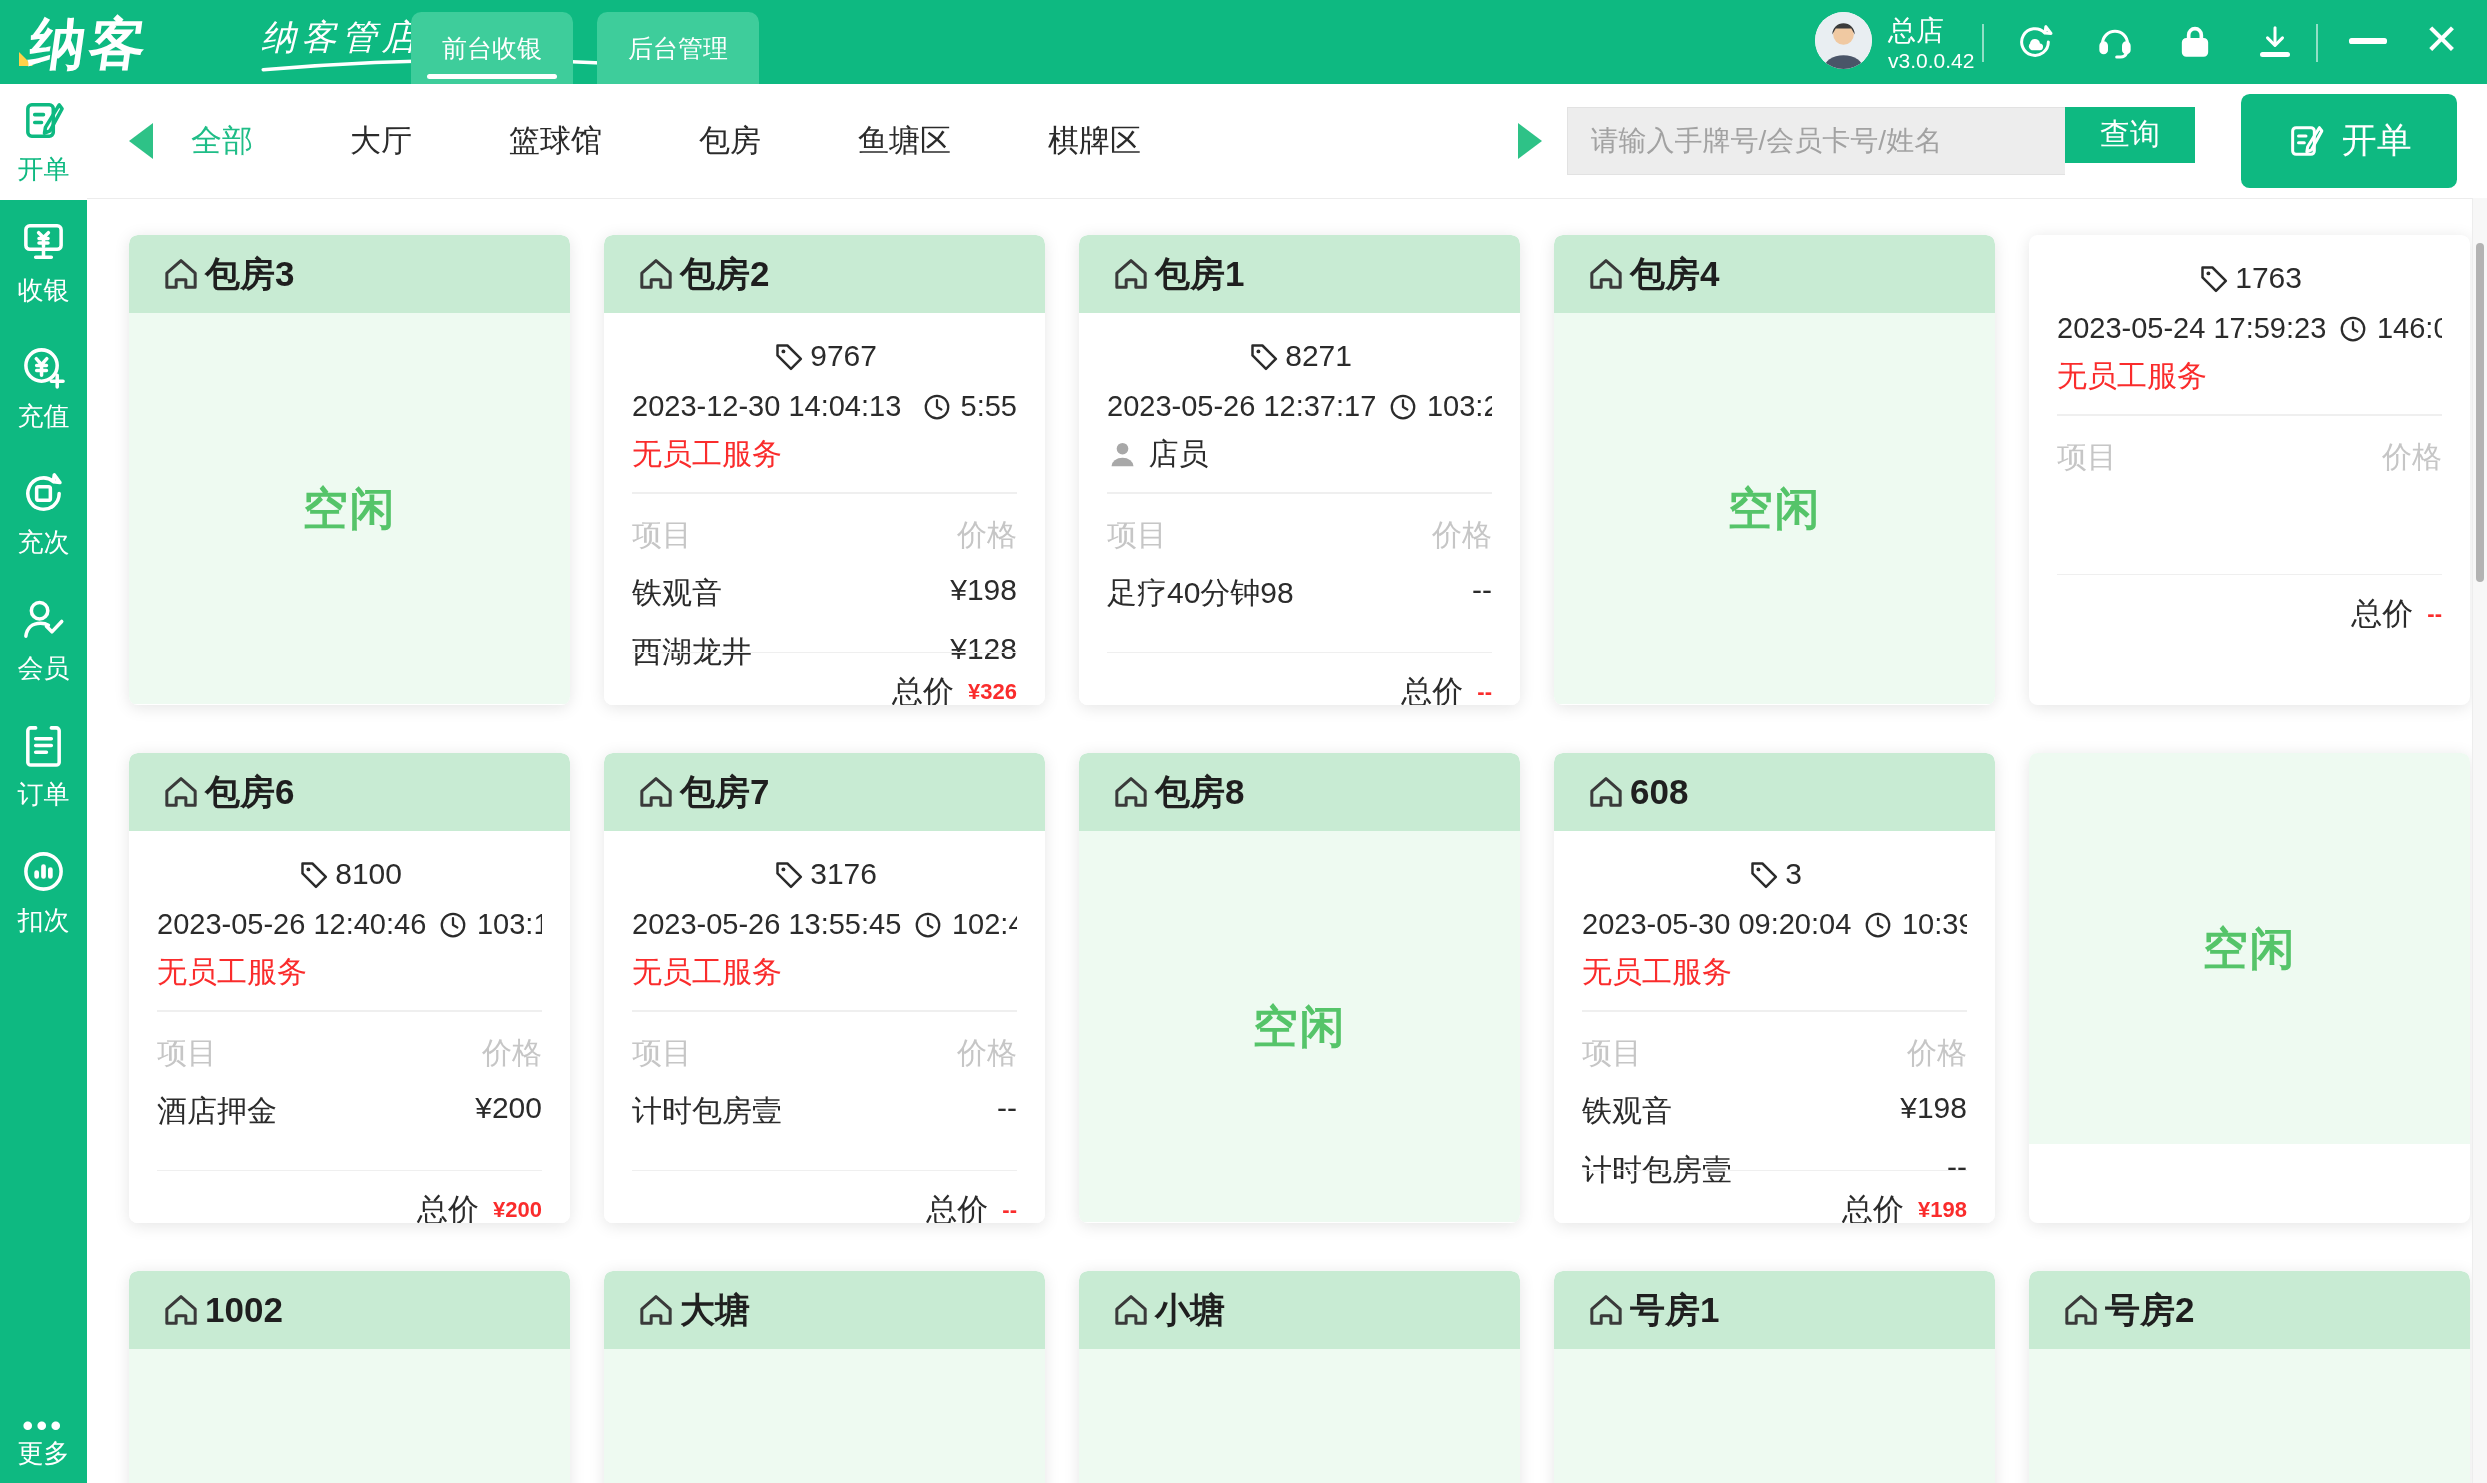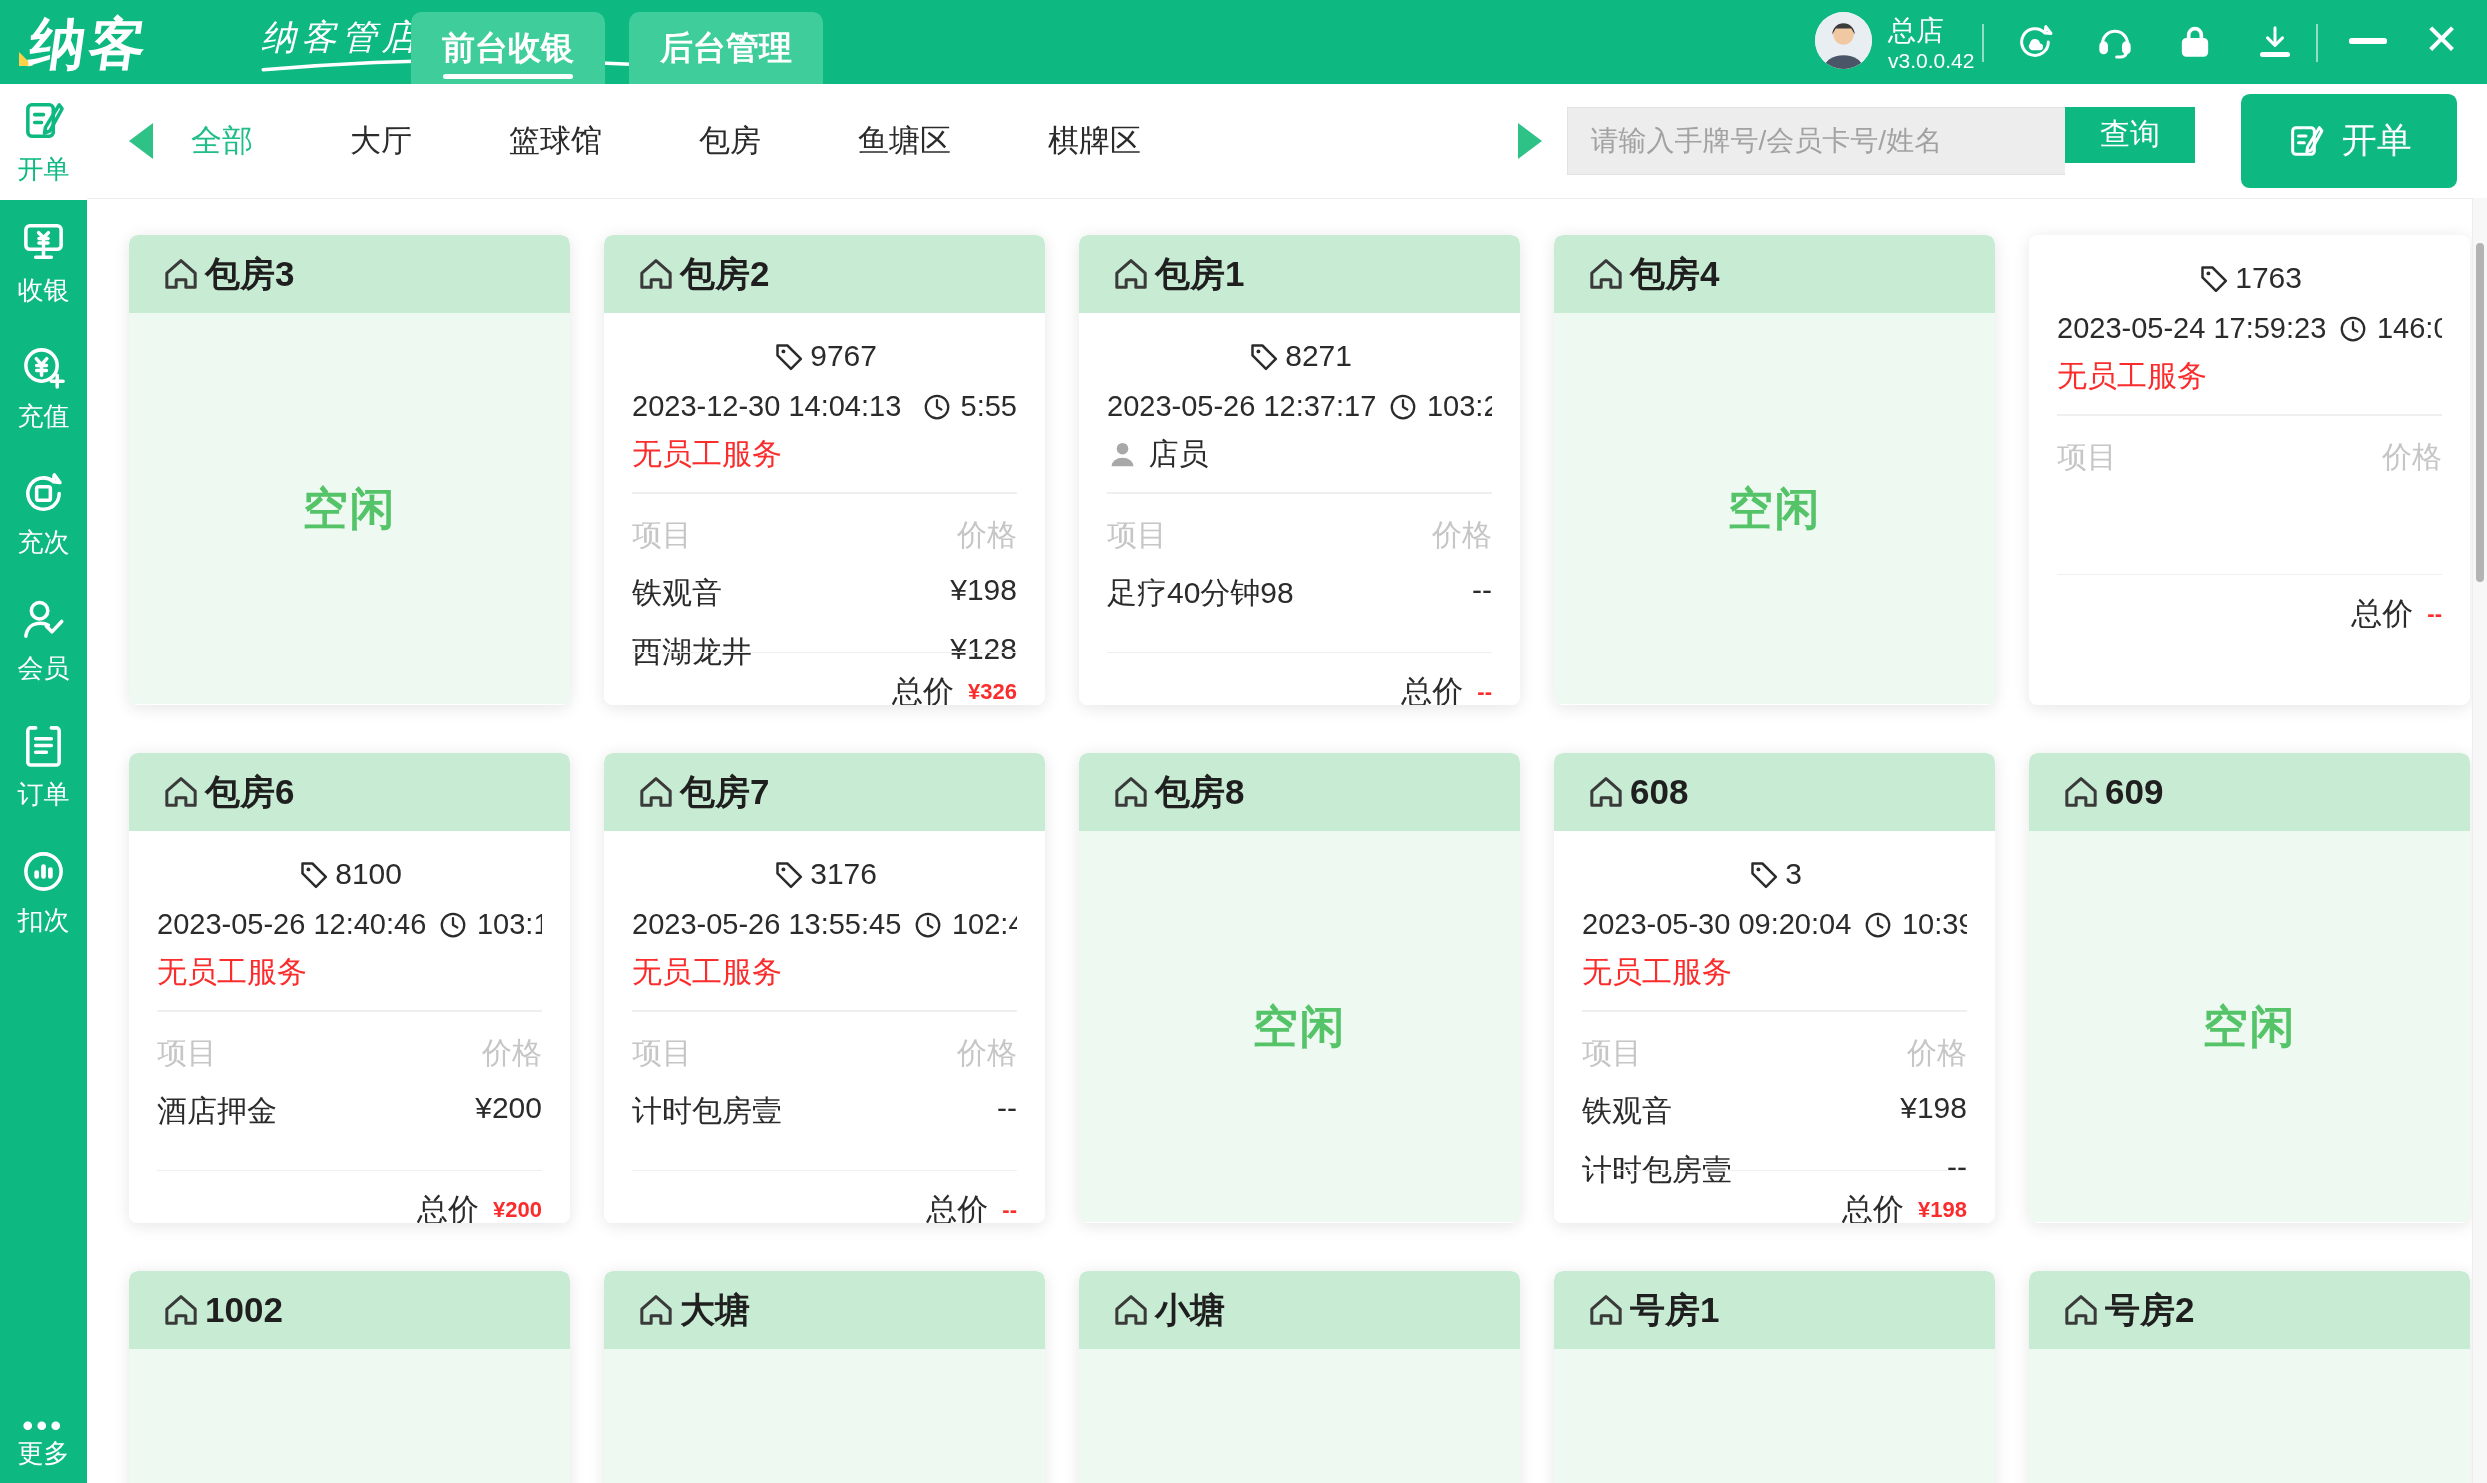--- a/index.html
+++ b/index.html
@@ -14,21 +14,21 @@
   .hdr{position:absolute;left:0;top:0;right:0;height:84px;background:#0eb981;z-index:5;}
   .logo-text{position:absolute;left:30px;top:7px;font-size:56px;font-weight:bold;color:#fff;
     transform:skewX(-8deg);letter-spacing:3.5px;}
   .logo-accent{position:absolute;left:19px;top:52px;width:0;height:0;
     border-left:14px solid #ffd24a;border-top:14px solid transparent;}
   .slogan{position:absolute;left:261px;top:14px;font-size:35px;color:#fff;font-style:italic;
     letter-spacing:5.2px;white-space:nowrap;}
   .swoosh{position:absolute;left:258px;top:54px;}
   .tabs{position:absolute;left:411px;top:12px;height:72px;display:flex;gap:24px;}
   .tab{background:#3ecd9b;border-radius:10.4px 10.4px 0 0;padding:0 31px;display:flex;align-items:center;
-    color:#fff;font-size:33px;font-weight:bold;position:relative;cursor:pointer;}
+    color:#fff;font-size:25px;font-weight:normal;position:relative;cursor:pointer;}
   .tab.active::after{content:"";position:absolute;bottom:5.2px;left:50%;transform:translateX(-50%);
     width:130px;height:5.2px;background:#fff;border-radius:2.6px;}
   .avatar{position:absolute;left:1815px;top:12px;width:57px;height:57px;border-radius:50%;
     background:#fff;overflow:hidden;}
   .user-name{position:absolute;left:1888px;top:12px;font-size:28px;color:#fff;}
   .user-ver{position:absolute;left:1888px;top:49px;font-size:21px;color:#fff;}
   .vdiv{position:absolute;top:24px;width:1.7px;height:38px;background:rgba(255,255,255,.55);}
   .hdr-actions{position:absolute;left:2015px;top:22px;display:flex;gap:40px;}
   .hdr-actions .icon{width:40px;height:40px;color:#fff;cursor:pointer;}
   .win-min{position:absolute;left:2349px;top:38px;width:38px;height:6px;background:#fff;
@@ -592,28 +592,20 @@
               <span>计时包房壹</span>
               <span>--</span>
             </div>
             <div class="card-foot">
               <span class="total-label">总价</span>
               <span class="total-value">¥198</span>
             </div>
           </div>
         </div>
         <div class="card">
-          <div class="card-head">
-            <span class="icon">
-              <svg viewBox="0 0 24 24" fill="none" stroke="currentColor" stroke-width="1.8" stroke-linecap="round" stroke-linejoin="round">
-                <path d="M3.5 11.5 12 4l8.5 7.5V20h-5.6v-4.6h-5.8V20H3.5z"></path>
-              </svg>
-            </span>
-            <span class="room-name">609</span>
-          </div>
           <div class="card-body idle">
             <span class="idle-label">空闲</span>
           </div>
         </div>
         <div class="card">
           <div class="card-head">
             <span class="icon">
               <svg viewBox="0 0 24 24" fill="none" stroke="currentColor" stroke-width="1.8" stroke-linecap="round" stroke-linejoin="round">
                 <path d="M3.5 11.5 12 4l8.5 7.5V20h-5.6v-4.6h-5.8V20H3.5z"></path>
               </svg>

